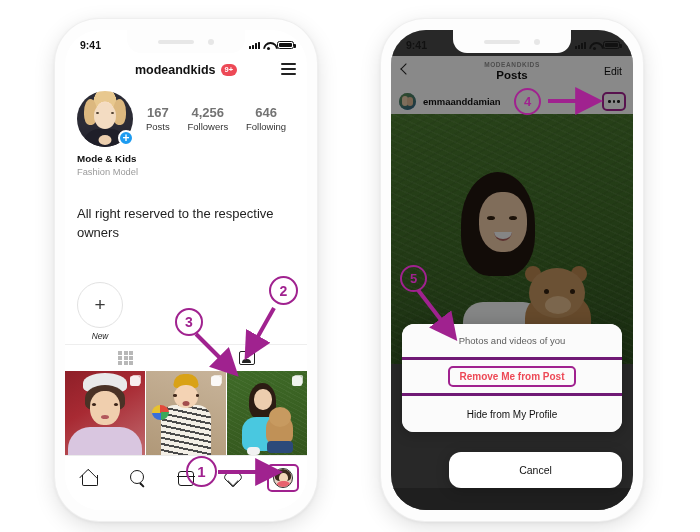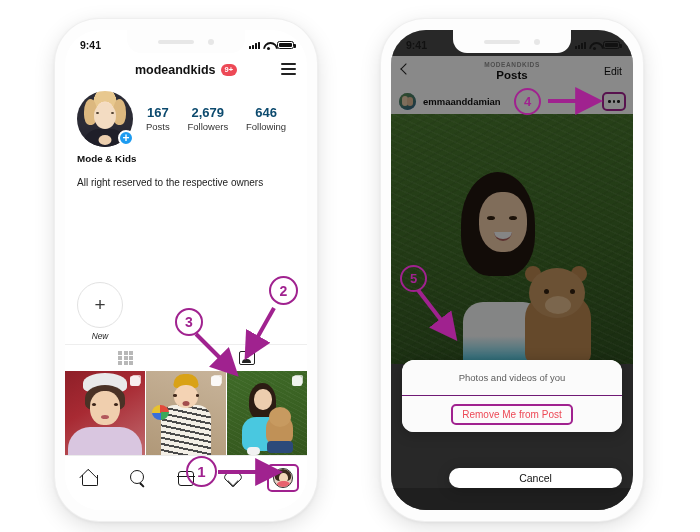--- a/index.html
+++ b/index.html
@@ -111,28 +111,28 @@
   .avatar-big .eyeL{left:19px;} .avatar-big .eyeR{right:19px;}
   .avatar-big .body{position:absolute;left:50%;bottom:-2px;transform:translateX(-50%);width:44px;height:20px;border-radius:16px 16px 0 0;background:#1f1f29;}
   .avatar-big .hands{position:absolute;left:50%;bottom:2px;transform:translateX(-50%);width:13px;height:10px;border-radius:50%;background:#eccfae;}
   .plus-badge {
     position:absolute; right:-1px; bottom:1px; width:16px; height:16px; border-radius:50%;
     background:#1d9bf0; border:2px solid #fff; color:#fff; font-size:12px; font-weight:bold;
     display:flex; align-items:center; justify-content:center; line-height:1;
   }
   .stats { flex:1; display:flex; justify-content:space-around; align-items:center; padding-left:4px;}
   .stat { text-align:center; }
-  .stat .num { font-size:13px; font-weight:bold; color:#0c4a6e; line-height:1.25;}
+  .stat .num { font-size:13px; font-weight:bold; color:#737373; line-height:1.25;}
   .stat .lbl { font-size:9.5px; color:#333; line-height:1.3;}
 
   .bio { position:absolute; top:122px; left:0; right:0; padding:0 12px; }
   .bio .name { font-size:9.8px; font-weight:bold; color:#111; line-height:1.45;}
   .bio .cat { font-size:9.3px; color:#9a9a9a; line-height:1.45;}
   .bio .desc { font-size:9.3px; color:#222; margin-top:9px; line-height:1.45;}
-  .bio .desc2 { font-size:10px; color:#222; margin-top:10px; line-height:1.45;}
+  .bio .desc2 { font-size:13px; color:#222; margin-top:25px; line-height:1.45;}
 
   .btn-row1 { position:absolute; top:199px; left:12px; right:12px; }
   .btn {
     border:1px solid #dadada; border-radius:4px; background:#fff;
     font-size:9.5px; font-weight:bold; color:#111; text-align:center;
     height:19px; line-height:17px;
   }
   .btn-row2 { position:absolute; top:223px; left:12px; right:12px; display:flex; gap:6px; }
   .btn-row2 .btn { flex:1; }
 
@@ -266,27 +266,27 @@
   .post-photo .snout{position:absolute;right:62px;bottom:50px;width:26px;height:18px;border-radius:50%;background:#e0bb8c;}
   .post-photo .beyeL{position:absolute;right:84px;bottom:70px;width:5px;height:5px;border-radius:50%;background:#32200f;}
   .post-photo .beyeR{position:absolute;right:58px;bottom:70px;width:5px;height:5px;border-radius:50%;background:#32200f;}
 
   .sheet {
     position:absolute; left:11px; right:11px; bottom:78px;
     background:#f7f7f7; border-radius:12px; overflow:hidden; z-index:30;
     box-shadow:0 2px 14px rgba(0,0,0,0.25);
   }
   .sheet .row { height:36px; display:flex; align-items:center; justify-content:center;
-                font-size:10px; color:#111; border-bottom:1px solid #701a75; background:#fbfbfb;}
+                font-size:10px; color:#111; border-bottom:3px solid #701a75; background:#fbfbfb;}
   .sheet .row:last-child{border-bottom:none;}
   .sheet .row.title { color:#5d5d5d; font-size:9.5px; }
-  .sheet .row.danger { color:#ed4956; font-weight:normal; }
+  .sheet .row.danger { color:#ed4956; font-weight:bold; }
   .sheet .row.danger .boxwrap { outline:2px solid #a0228f; border-radius:3px; padding:3px 9px; }
   .cancel-sheet {
-    position:absolute; left:11px; right:11px; bottom:22px; height:20px; z-index:30;
+    position:absolute; left:11px; right:11px; bottom:22px; height:36px; z-index:30;
     background:#fff; border-radius:12px; display:flex; align-items:center; justify-content:center;
     font-size:10.5px; color:#111; box-shadow:0 2px 14px rgba(0,0,0,0.2);margin-left:47px;
   }
   .r-tabbar-strip{position:absolute;bottom:0;left:0;right:0;height:22px;background:#3a3a3a;z-index:20;}
 
   
   .anno { position:absolute; z-index:60; pointer-events:none; }
   .circ {
     border-radius:50%; border:2px solid #a0228f; background:transparent;
     display:flex; align-items:center; justify-content:center;
@@ -348,32 +348,33 @@
               <div class="hands"></div>
           </div>
           <div class="plus-badge">+</div>
         </div>
         <div class="stats">
           <div class="stat">
             <div class="num">167</div>
             <div class="lbl">Posts</div>
           </div>
           <div class="stat">
-            <div class="num">2,679</div>
+            <div class="num">4,256</div>
             <div class="lbl">Followers</div>
           </div>
           <div class="stat">
             <div class="num">646</div>
             <div class="lbl">Following</div>
           </div>
         </div>
       </div>
 
       <div class="bio">
         <div class="name">Mode &amp; Kids</div>
+        <div class="cat">Fashion Model</div>
         <div class="desc2">All right reserved to the respective owners</div>
       </div>
 
 
       <div class="highlights">
         <div class="hl">
           <div class="ring new">+</div>
           <div class="lbl">New</div>
         </div>
       </div>
@@ -500,20 +501,21 @@
           </span>
       </div>
 
       <div class="dim-layer"></div>
 
       <div class="sheet">
         <div class="row title">Photos and videos of you</div>
         <div class="row danger">
           <span class="boxwrap">Remove Me from Post</span>
         </div>
+        <div class="row">Hide from My Profile</div>
       </div>
       <div class="cancel-sheet">Cancel</div>
 
       <div class="notch">
         <span class="speaker"></span>
         <span class="cam"></span>
       </div>
       <div class="statusbar r-statusbar" style="z-index:36;">
         <span>9:41</span>
         <span class="right">

